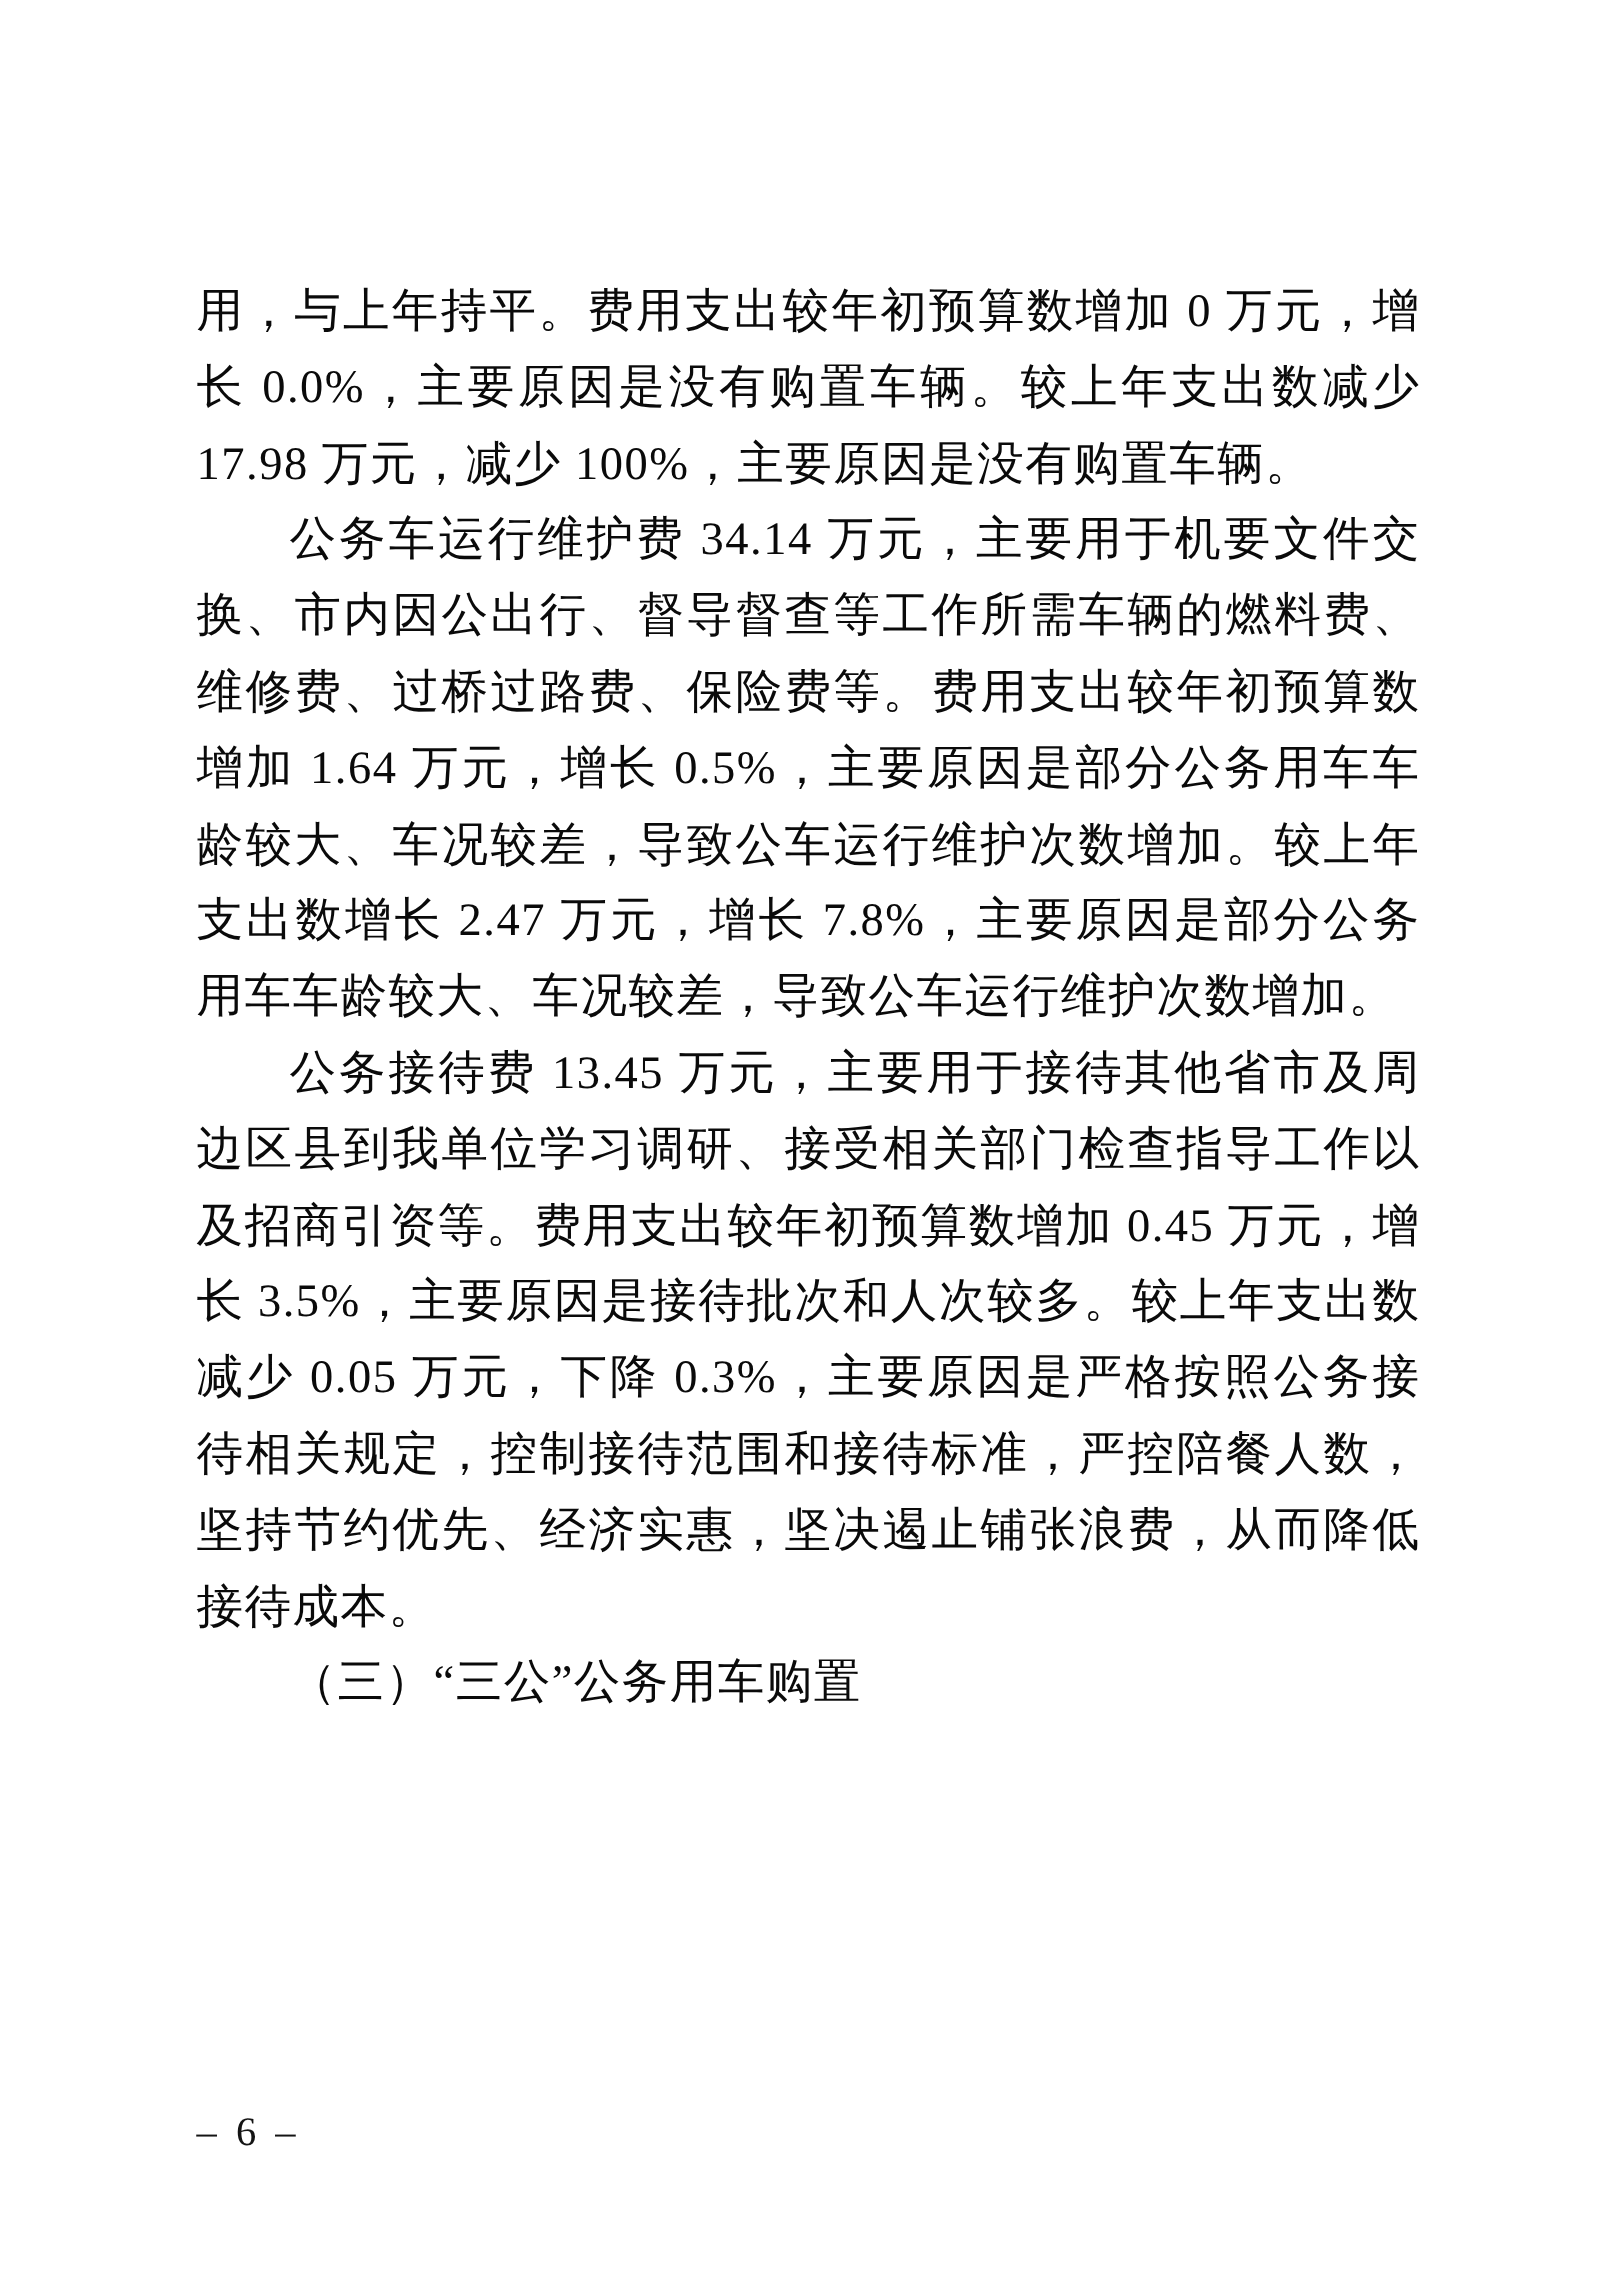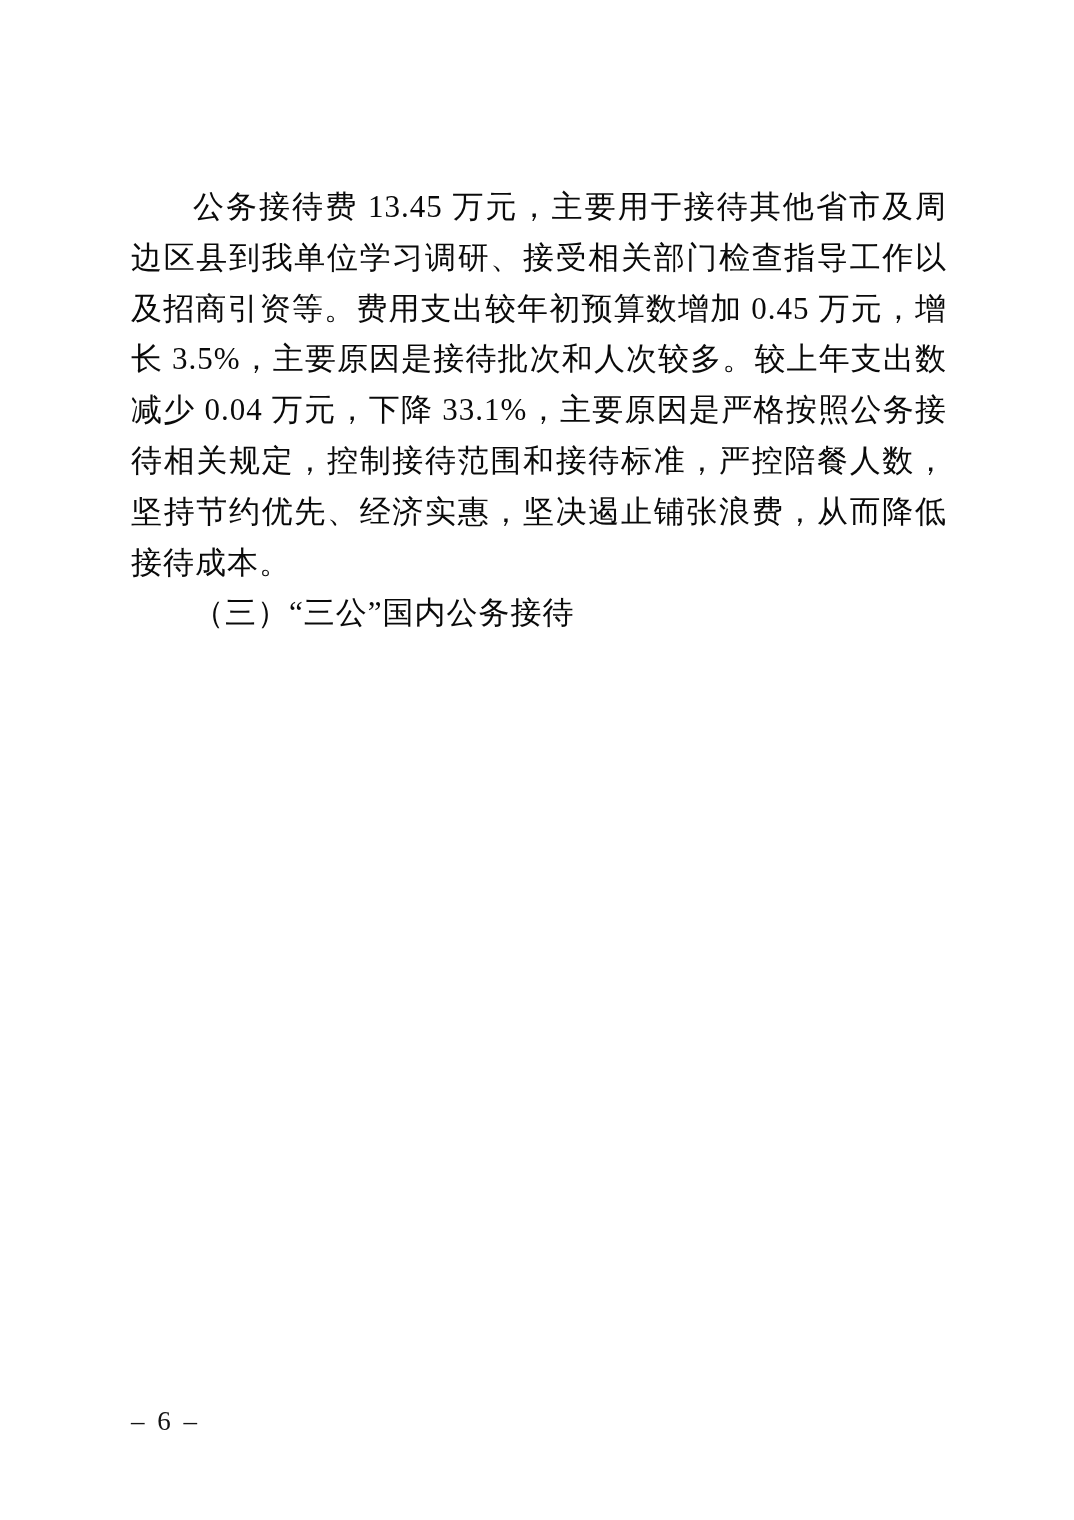--- a/index.html
+++ b/index.html
@@ -44,17 +44,19 @@
       font-size: 27px;
       letter-spacing: 3px;
       color: #141414;
     }
   </style>
 </head>
 <body>
 
 <div class="page">
   <div class="doc-body">
-      <p class="para indent">公务接待费 13.45 万元，主要用于接待其他省市及周边区县到我单位学习调研、接受相关部门检查指导工作以及招商引资等。费用支出较年初预算数增加 0.45 万元，增长 3.5%，主要原因是接待批次和人次较多。较上年支出数减少 0.04 万元，下降 33.1%，主要原因是严格按照公务接待相关规定，控制接待范围和接待标准，严控陪餐人数，坚持节约优先、经济实惠，坚决遏止铺张浪费，从而降低接待成本。</p>
-      <p class="para indent heading">（三）“三公”国内公务接待</p>
+      <p class="para">用，与上年持平。费用支出较年初预算数增加 0 万元，增长 0.0%，主要原因是没有购置车辆。较上年支出数减少 17.98 万元，减少 100%，主要原因是没有购置车辆。</p>
+      <p class="para indent">公务车运行维护费 34.14 万元，主要用于机要文件交换、市内因公出行、督导督查等工作所需车辆的燃料费、维修费、过桥过路费、保险费等。费用支出较年初预算数增加 1.64 万元，增长 0.5%，主要原因是部分公务用车车龄较大、车况较差，导致公车运行维护次数增加。较上年支出数增长 2.47 万元，增长 7.8%，主要原因是部分公务用车车龄较大、车况较差，导致公车运行维护次数增加。</p>
+      <p class="para indent">公务接待费 13.45 万元，主要用于接待其他省市及周边区县到我单位学习调研、接受相关部门检查指导工作以及招商引资等。费用支出较年初预算数增加 0.45 万元，增长 3.5%，主要原因是接待批次和人次较多。较上年支出数减少 0.05 万元，下降 0.3%，主要原因是严格按照公务接待相关规定，控制接待范围和接待标准，严控陪餐人数，坚持节约优先、经济实惠，坚决遏止铺张浪费，从而降低接待成本。</p>
+      <p class="para indent heading">（三）“三公”公务用车购置</p>
     </div>
   <div class="page-number">– 6 –</div>
 </div>
 
 </body></html>

